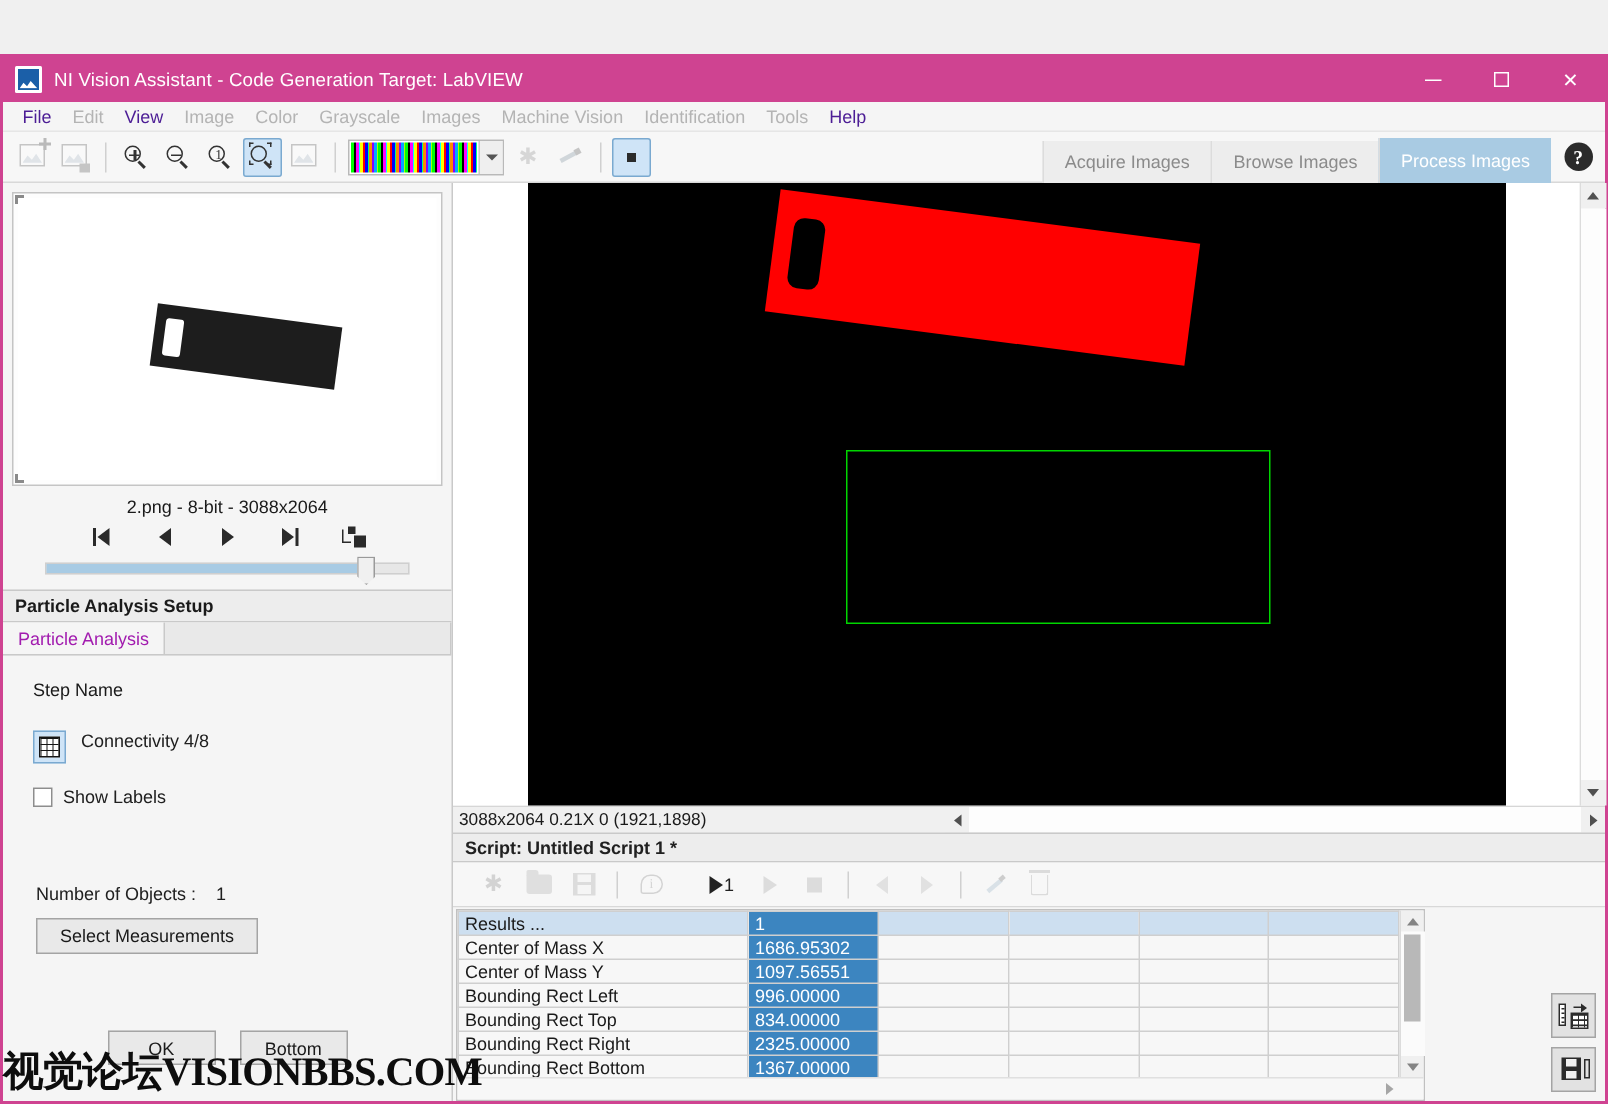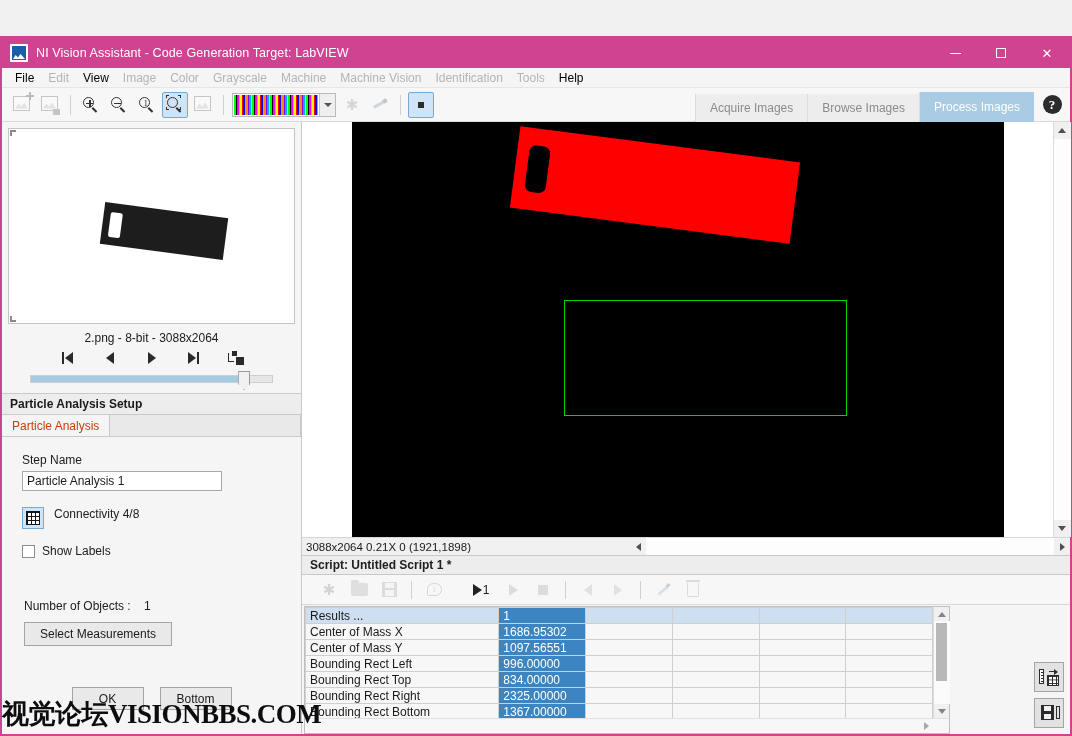--- a/index.html
+++ b/index.html
@@ -46,21 +46,21 @@
   }
   .glyph-min{width:11px;height:1px;background:#fff;display:block;}
   .glyph-max{width:10px;height:10px;border:1px solid #fff;display:block;}
 
   
   .menubar {
     height:20px; background:#f5f5f5; display:flex; align-items:center;
     padding-left:6px; flex:0 0 auto; border-bottom:1px solid #e6e6e6;
   }
   .menubar .mi { padding:2px 7px; font-size:12px; color:#b4b4b4; }
-  .menubar .mi.on { color:#000000; }
+  .menubar .mi.on { color:#4c1d95; }
 
   
   .toolbar {
     height:34px; background:#f7f7f7; border-bottom:1px solid #d8d8d8;
     display:flex; align-items:center; flex:0 0 auto; padding-left:6px;
   }
   .tb-btn {
     width:26px;height:26px;display:flex;align-items:center;justify-content:center;
     margin:0 1px;border:1px solid transparent;border-radius:2px;
   }
@@ -153,21 +153,21 @@
   }
 
   .setup-header{
     background:#ededed;border-top:1px solid #c9c9c9;border-bottom:1px solid #c9c9c9;
     height:22px;display:flex;align-items:center;padding-left:8px;
     font-weight:bold;font-size:12px;color:#1a1a1a;
   }
   .setup-tabs{ display:flex;height:22px;background:#e9e9e9;border-bottom:1px solid #c9c9c9; }
   .setup-tab{
     padding:0 10px;display:flex;align-items:center;font-size:12px;
-    background:#f5f5f5;border-right:1px solid #c9c9c9;color:#c2410c;
+    background:#f5f5f5;border-right:1px solid #c9c9c9;color:#a21caf;
   }
   .setup-tab.filler{flex:1 1 auto;background:#e9e9e9;}
 
   .setup-body{ flex:1 1 auto; padding:16px 20px; display:flex; flex-direction:column; min-height:0; }
   .field-label{ font-size:12px;margin-bottom:4px;color:#1a1a1a; }
   .text-input{
     width:200px;height:20px;border:1px solid #a9a9a9;background:#ffffff;
     font-size:12px;padding:1px 4px;color:#1a1a1a;
     font-family:"Liberation Sans",sans-serif;
   }
@@ -395,21 +395,21 @@
     </div>
   </div>
 
   <div class="menubar">
     <div class="mi on">File</div>
     <div class="mi">Edit</div>
     <div class="mi on">View</div>
     <div class="mi">Image</div>
     <div class="mi">Color</div>
     <div class="mi">Grayscale</div>
-    <div class="mi">Machine</div>
+    <div class="mi">Images</div>
     <div class="mi">Machine Vision</div>
     <div class="mi">Identification</div>
     <div class="mi">Tools</div>
     <div class="mi on">Help</div>
   </div>
 
   <div class="toolbar">
     <div class="tb-btn dis">
       <div class="ico">
           <div class="pic-ico"></div>
@@ -542,21 +542,20 @@
       </div>
 
       <div class="setup-header">Particle Analysis Setup</div>
       <div class="setup-tabs">
         <div class="setup-tab">Particle Analysis</div>
         <div class="setup-tab filler"></div>
       </div>
 
       <div class="setup-body">
         <div class="field-label">Step Name</div>
-        <input class="text-input" type="text" value="Particle Analysis 1" style="">
 
         <div class="conn-row">
           <div class="conn-btn">
               <span class="grid-ico"></span>
             </div>
           <span>Connectivity 4/8</span>
         </div>
 
         <div class="chk-row">
           <span class="chk"></span>

